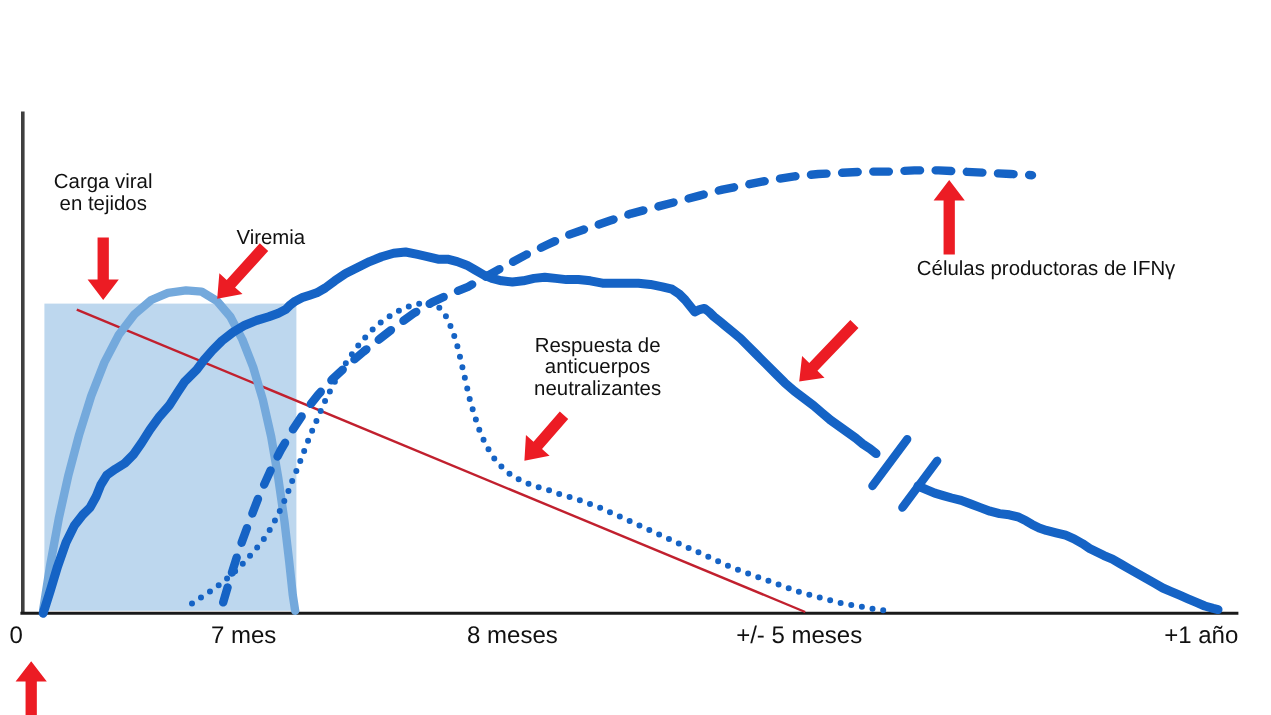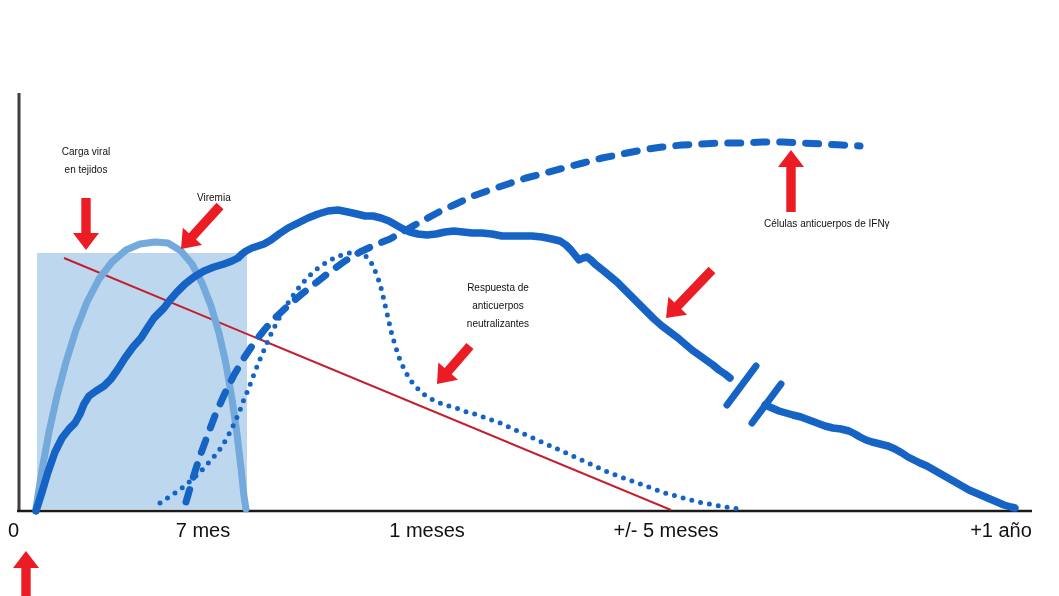--- a/index.html
+++ b/index.html
@@ -2,21 +2,21 @@
 <html><head>
 <meta charset="utf-8">
 <style>
   html,body{margin:0;padding:0;background:#fff;}
   .stage{
     position:relative;width:1059px;height:596px;background:#ffffff;overflow:hidden;
     font-family:"Liberation Sans","DejaVu Sans",sans-serif;color:#111;
   }
   .stage svg{position:absolute;left:0;top:0;}
   .lbl{
-    position:absolute;font-size:10px;line-height:18px;white-space:pre-line;
+    position:absolute;font-size:17px;line-height:18px;white-space:pre-line;
   }
   .lbl.center{text-align:center;}
   .tick{
     position:absolute;top:518px;font-size:20px;line-height:24px;white-space:nowrap;
   }
   .tick.c{transform:translateX(-50%);}
 </style>
 </head>
 <body>
 
@@ -40,20 +40,20 @@
       <polygon points="795.7,212.0 795.7,167.0 804.0,167.0 791.0,150.0 778.0,167.0 786.3,167.0 786.3,212.0" fill="#EC1C24"></polygon>
       <polygon points="30.7,606.0 30.7,568.0 39.0,568.0 26.0,551.0 13.0,568.0 21.3,568.0 21.3,606.0" fill="#EC1C24"></polygon>
     </svg>
 
   <div class="lbl center" style="left:36px;top:143px;width:100px;">Carga viral
 en tejidos</div>
   <div class="lbl" style="left:197px;top:189px;">Viremia</div>
   <div class="lbl center" style="left:433px;top:279px;width:130px;">Respuesta de
 anticuerpos
 neutralizantes</div>
-  <div class="lbl" style="left:764px;top:215px;">Células anticuerpos de IFNγ</div>
+  <div class="lbl" style="left:764px;top:215px;">Células productoras de IFNγ</div>
 
   <div class="tick" style="left:8px;">0</div>
   <div class="tick c" style="left:203px;">7 mes</div>
-  <div class="tick c" style="left:427px;">1 meses</div>
+  <div class="tick c" style="left:427px;">8 meses</div>
   <div class="tick c" style="left:666px;">+/- 5 meses</div>
   <div class="tick c" style="left:1001px;text-align:right;">+1 año</div>
 </div>
 
 </body></html>

